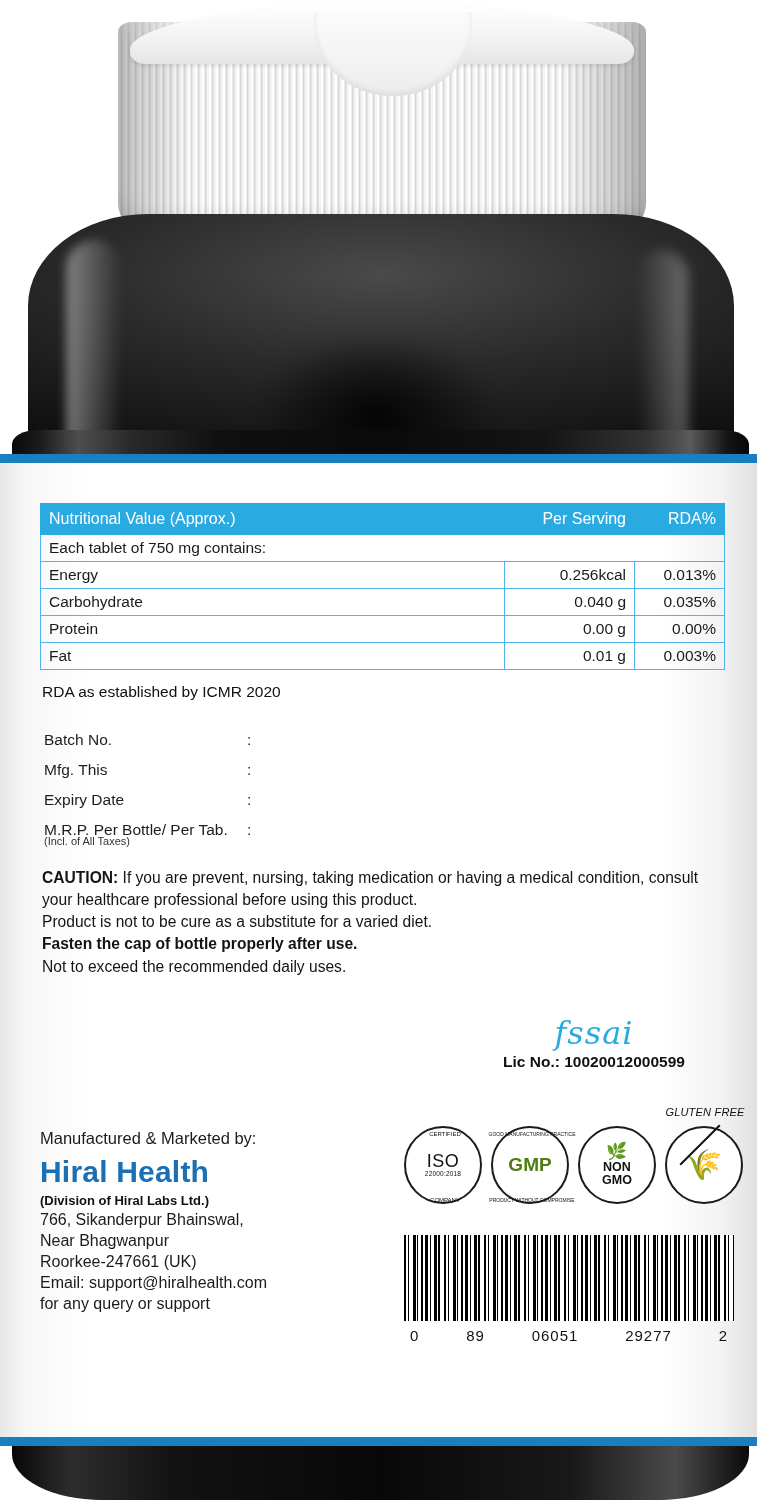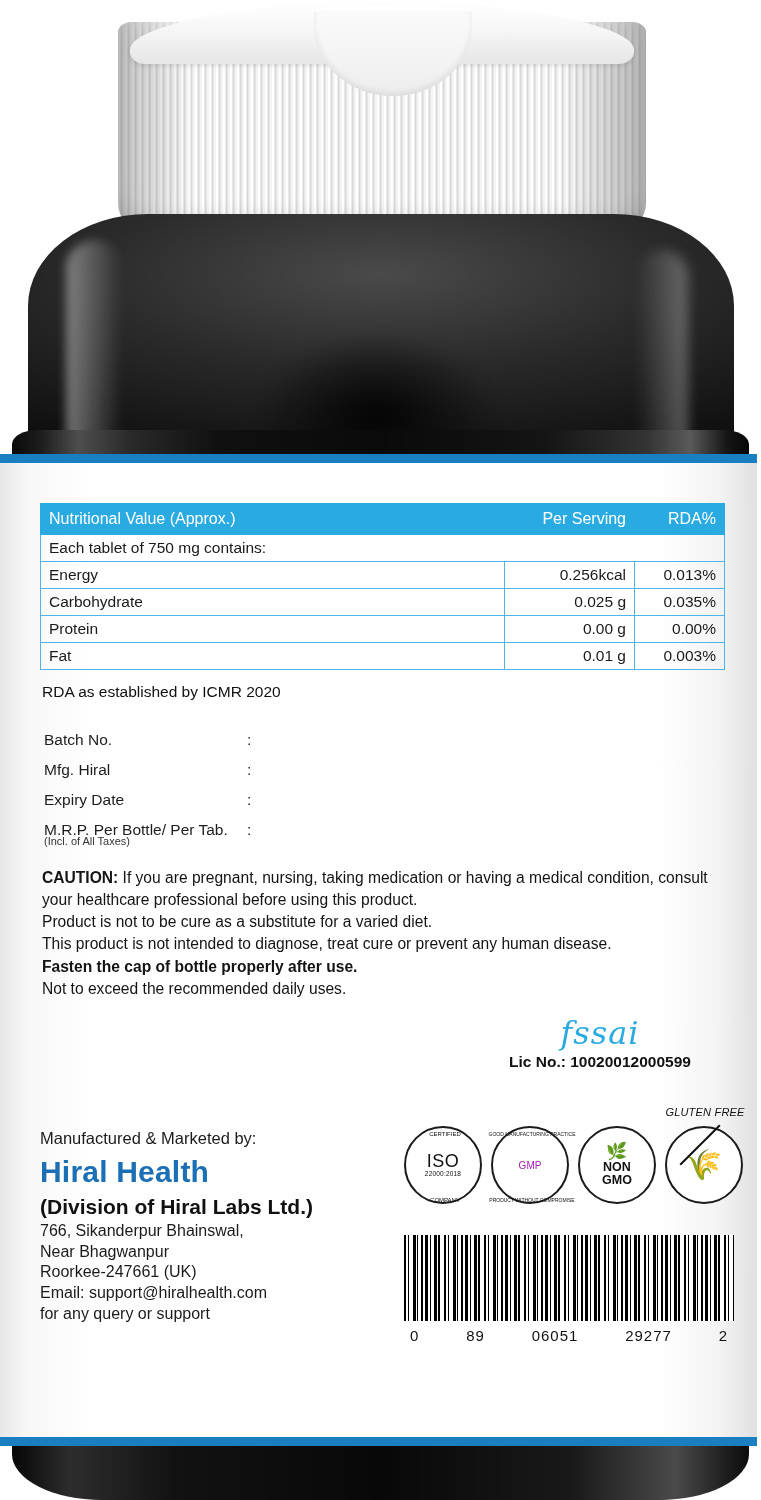--- a/index.html
+++ b/index.html
@@ -199,21 +199,21 @@
     line-height: 1.42;
     color: #141414;
     width: 690px;
   }
   .caution b { font-weight: bold; }
   .caution p { margin: 0; }
 
   
   .fssai-block {
     position: absolute;
-    right: 18px; top: 544px;
+    right: 24px; top: 544px;
     text-align: center;
     width: 250px;
   }
   .fssai-logo {
     font-family: "DejaVu Serif", serif;
     font-size: 32px;
     font-style: italic;
     color: #29abe2;
     letter-spacing: 1px;
     line-height: 1;
@@ -235,21 +235,21 @@
     line-height: 1.30;
   }
   .mfg .line1 { font-size: 16.5px; }
   .brand {
     font-size: 30px;
     color: #1a6fb5;
     font-weight: bold;
     letter-spacing: .2px;
     margin: 3px 0 2px;
   }
-  .division { font-weight: bold; font-size: 21px; color:#111; }
+  .division { font-weight: bold; font-size: 13px; color:#111; }
 
   
   .badges {
     position: absolute;
     left: 386px; top: 653px;
     width: 340px; height: 82px;
   }
   .badge {
     position: absolute;
     top: 0;
@@ -271,21 +271,21 @@
   .iso-inner .big { font-size: 18px; font-weight: normal; letter-spacing: .5px;}
   .iso-inner .tiny { font-size: 6.5px; letter-spacing: .2px;}
   .ring-text {
     position:absolute; left:0; top:0; width:78px; height:78px;
     font-size: 6px; color:#111;
   }
   .ring-text span { position: absolute; white-space: nowrap; }
   .rt-top { top: 3px; left: 50%; transform: translateX(-50%); }
   .rt-bot { bottom: 3px; left: 50%; transform: translateX(-50%); }
 
-  .gmp-inner { font-size: 10px; font-weight: normal; color:#a21caf; }
+  .gmp-inner { font-size: 19px; font-weight: bold; color:#4d7c0f; }
   .gmo-inner { font-size: 12.5px; font-weight: bold; color:#111; line-height:1.05; }
   .gmo-leaf { display:block; font-size: 17px; line-height: 1; margin-bottom: 1px;}
   .glut-label {
     position: absolute; left: 255px; top: -20px;
     width: 92px; text-align: center;
     font-size: 11px; letter-spacing: .2px; color:#111;font-style:italic;
   }
   .wheat { font-size: 30px; color:#111; line-height: 1; position: relative; display:inline-block;}
   .wheat .slash {
     position:absolute; left:-13px; top:-6px;
@@ -369,21 +369,21 @@
           <tr class="row-sub">
             <td class="nm" colspan="3">Each tablet of 750 mg contains:</td>
           </tr>
           <tr>
             <td class="nm">Energy</td>
             <td class="num">0.256kcal</td>
             <td class="num">0.013%</td>
           </tr>
           <tr>
             <td class="nm">Carbohydrate</td>
-            <td class="num">0.025 g</td>
+            <td class="num">0.040 g</td>
             <td class="num">0.035%</td>
           </tr>
           <tr>
             <td class="nm">Protein</td>
             <td class="num">0.00 g</td>
             <td class="num">0.00%</td>
           </tr>
           <tr>
             <td class="nm">Fat</td>
             <td class="num">0.01 g</td>
@@ -394,41 +394,40 @@
 
       <div class="rda-note">RDA as established by ICMR 2020</div>
 
       <div class="batch">
         <div class="batch-row">
           <span class="k">Batch No.</span>
           <span class="c">:</span>
           <span class="v"></span>
         </div>
         <div class="batch-row">
-          <span class="k">Mfg. Hiral</span>
+          <span class="k">Mfg. This</span>
           <span class="c">:</span>
           <span class="v"></span>
         </div>
         <div class="batch-row">
           <span class="k">Expiry Date</span>
           <span class="c">:</span>
           <span class="v"></span>
         </div>
         <div class="batch-row">
           <span class="k">M.R.P. Per Bottle/ Per Tab.</span>
           <span class="c">:</span>
           <span class="v"></span>
         </div>
         <div class="batch-sub">(Incl. of All Taxes)</div>
       </div>
 
       <div class="caution">
-        <p><b>CAUTION:</b><span> If you are pregnant, nursing, taking medication or having a medical condition, consult your healthcare professional before using this product.</span></p>
+        <p><b>CAUTION:</b><span> If you are prevent, nursing, taking medication or having a medical condition, consult your healthcare professional before using this product.</span></p>
         <p>Product is not to be cure as a substitute for a varied diet.</p>
-        <p>This product is not intended to diagnose, treat cure or prevent any human disease.</p>
         <p style="font-weight:bold">Fasten the cap of bottle properly after use.</p>
         <p>Not to exceed the recommended daily uses.</p>
       </div>
 
       <div class="fssai-block">
         <div class="fssai-logo"><span>fssai</span></div>
         <div class="fssai-lic">Lic No.: 10020012000599</div>
       </div>
 
       <div class="mfg">

